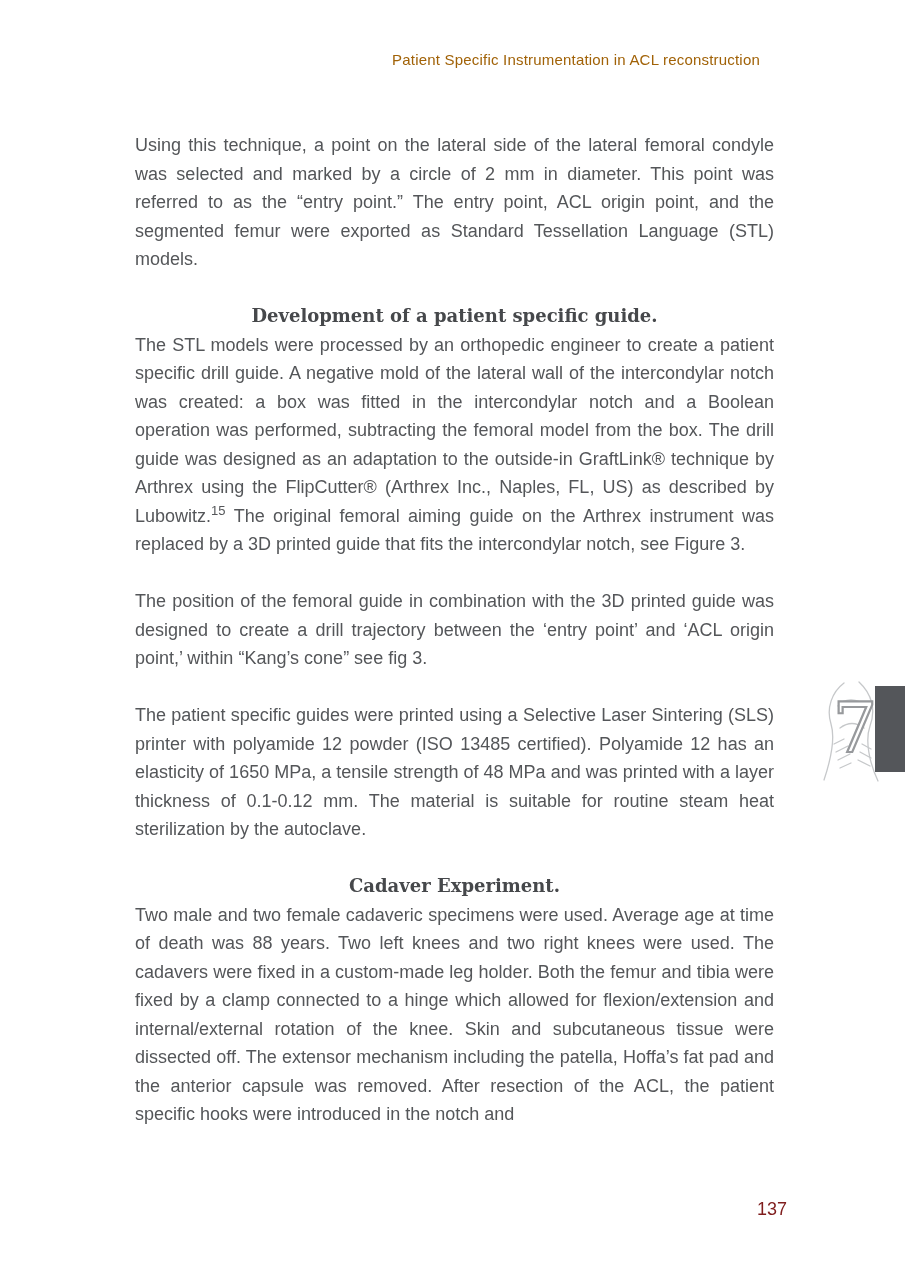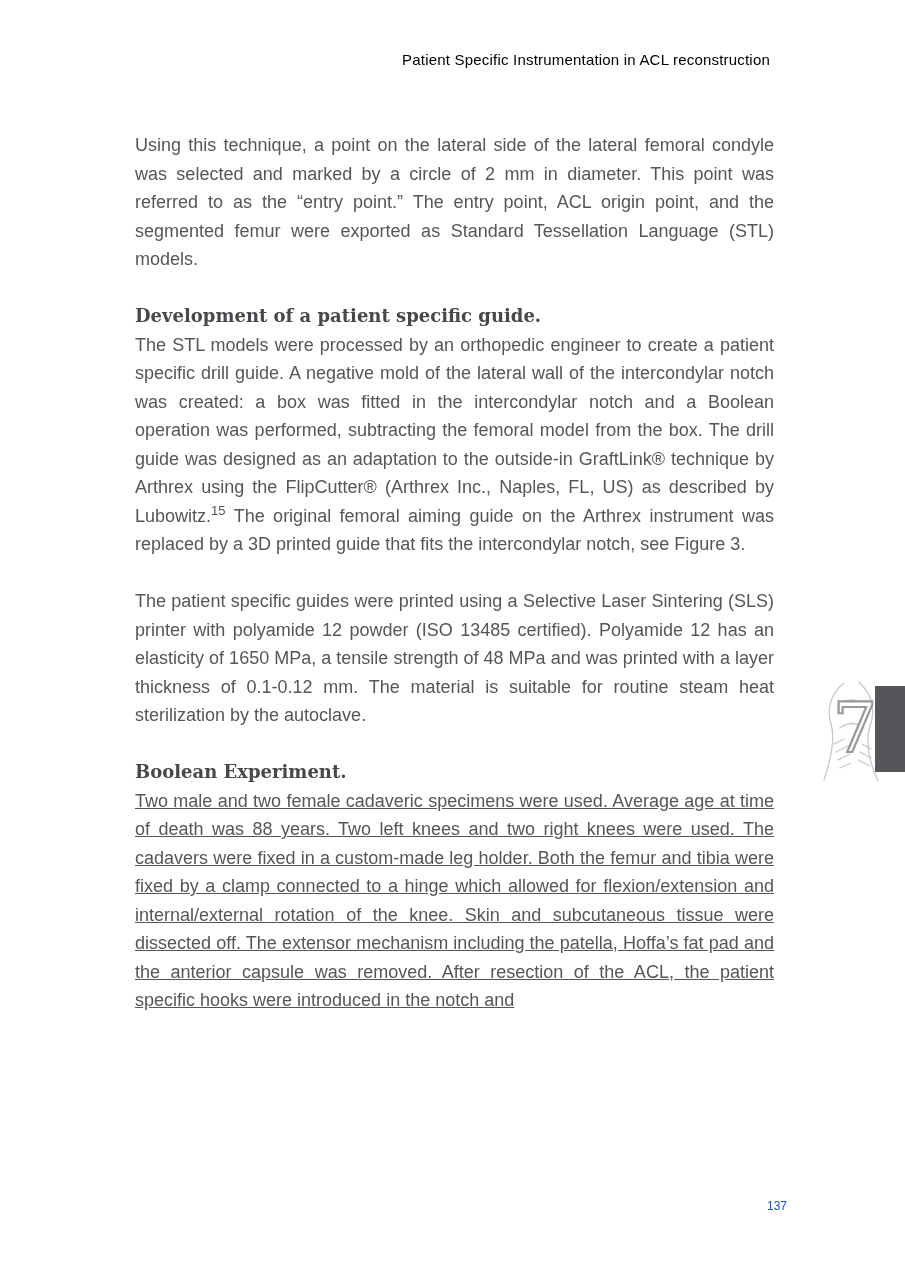--- a/index.html
+++ b/index.html
@@ -11,51 +11,50 @@
   .page {
     position: relative;
     width: 905px;
     height: 1280px;
     background: #ffffff;
     overflow: hidden;
   }
   .running-header {
     position: absolute;
     top: 51px;
-    right: 135px;
+    right: 145px;
     font-size: 15px;
-    color: #000000;
+    color: #a16207;
     letter-spacing: 0.2px;
   }
   .textblock {
     position: absolute;
     left: 135px;
     top: 131px;
     width: 639px;
     font-size: 18px;
     line-height: 28.5px;
     color: #545659;
     text-align: justify;
     hyphens: none;
   }
   .textblock p {
     margin: 0 0 28.5px 0;
   }
   .textblock p.last {
     margin-bottom: 4px;
-    text-decoration: underline;
   }
   .textblock h3 {
     margin: 0;
     font-family: "DejaVu Serif", serif;
     font-size: 18px;
     line-height: 28.5px;
     font-weight: 700;
     color: #46484b;
-    text-align: left;
+    text-align: center;
   }
   sup {
     font-size: 13px;
     line-height: 0;
     vertical-align: super;
   }
   .chapter-sketch {
     position: absolute;
     top: 680px;
     left: 816px;
@@ -80,43 +79,44 @@
     top: 686px;
     right: 0;
     width: 30px;
     height: 86px;
     background: #54565a;
   }
   .page-number {
     position: absolute;
     top: 1199px;
     right: 118px;
-    font-size: 12px;
-    color: #1d4ed8;
+    font-size: 18px;
+    color: #7f1d1d;
   }
 </style>
 </head>
 <body>
 
 <div class="page">
 
   <div class="running-header">Patient Specific Instrumentation in ACL reconstruction</div>
 
   <div class="textblock">
 
     <p>Using this technique, a point on the lateral side of the lateral femoral condyle was selected and marked by a circle of 2 mm in diameter. This point was referred to as the “entry point.” The entry point, ACL origin point, and the segmented femur were exported as Standard Tessellation Language (STL) models.</p>
 
     <h3>Development of a patient specific guide.</h3>
 
     <p><span>The STL models were processed by an orthopedic engineer to create a patient specific drill guide. A negative mold of the lateral wall of the intercondylar notch was created: a box was fitted in the intercondylar notch and a Boolean operation was performed, subtracting the femoral model from the box. The drill guide was designed as an adaptation to the outside-in GraftLink® technique by Arthrex using the FlipCutter® (Arthrex Inc., Naples, FL, US) as described by Lubowitz.</span><sup>15</sup><span> The original femoral aiming guide on the Arthrex instrument was replaced by a 3D printed guide that fits the intercondylar notch, see Figure 3.</span></p>
 
+    <p>The position of the femoral guide in combination with the 3D printed guide was designed to create a drill trajectory between the ‘entry point’ and ‘ACL origin point,’ within “Kang’s cone” see fig 3.</p>
 
     <p>The patient specific guides were printed using a Selective Laser Sintering (SLS) printer with polyamide 12 powder (ISO 13485 certified). Polyamide 12 has an elasticity of 1650 MPa, a tensile strength of 48 MPa and was printed with a layer thickness of 0.1-0.12 mm. The material is suitable for routine steam heat sterilization by the autoclave.</p>
 
-    <h3>Boolean Experiment.</h3>
+    <h3>Cadaver Experiment.</h3>
 
     <p class="last">Two male and two female cadaveric specimens were used. Average age at time of death was 88 years. Two left knees and two right knees were used. The cadavers were fixed in a custom-made leg holder. Both the femur and tibia were fixed by a clamp connected to a hinge which allowed for flexion/extension and internal/external rotation of the knee. Skin and subcutaneous tissue were dissected off. The extensor mechanism including the patella, Hoffa’s fat pad and the anterior capsule was removed. After resection of the ACL, the patient specific hooks were introduced in the notch and</p>
 
   </div>
 
   <svg class="chapter-sketch" width="74" height="104" viewBox="0 0 74 104" aria-hidden="true">
     <g fill="none" stroke="#c6c8ca" stroke-width="1.3" stroke-linecap="round">
       <path d="M28 3 C 16 12, 10 28, 15 44 C 19 57, 16 76, 8 100"></path>
       <path d="M43 2 C 56 14, 60 30, 54 46 C 49 60, 53 82, 62 101"></path>
       <path d="M22 26 C 28 18, 42 18, 48 26"></path>

